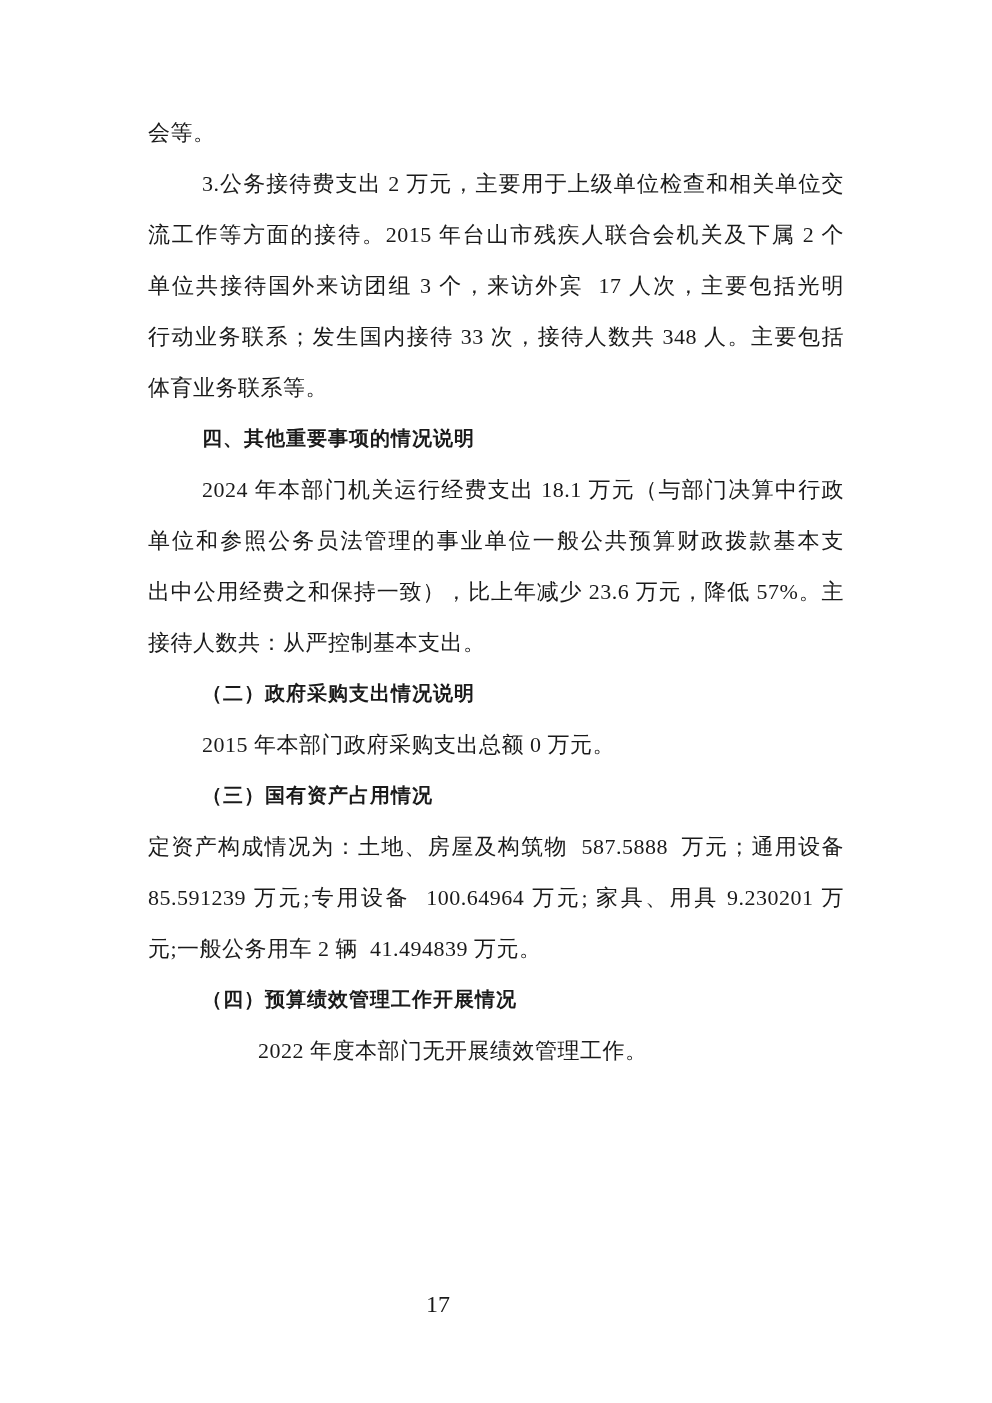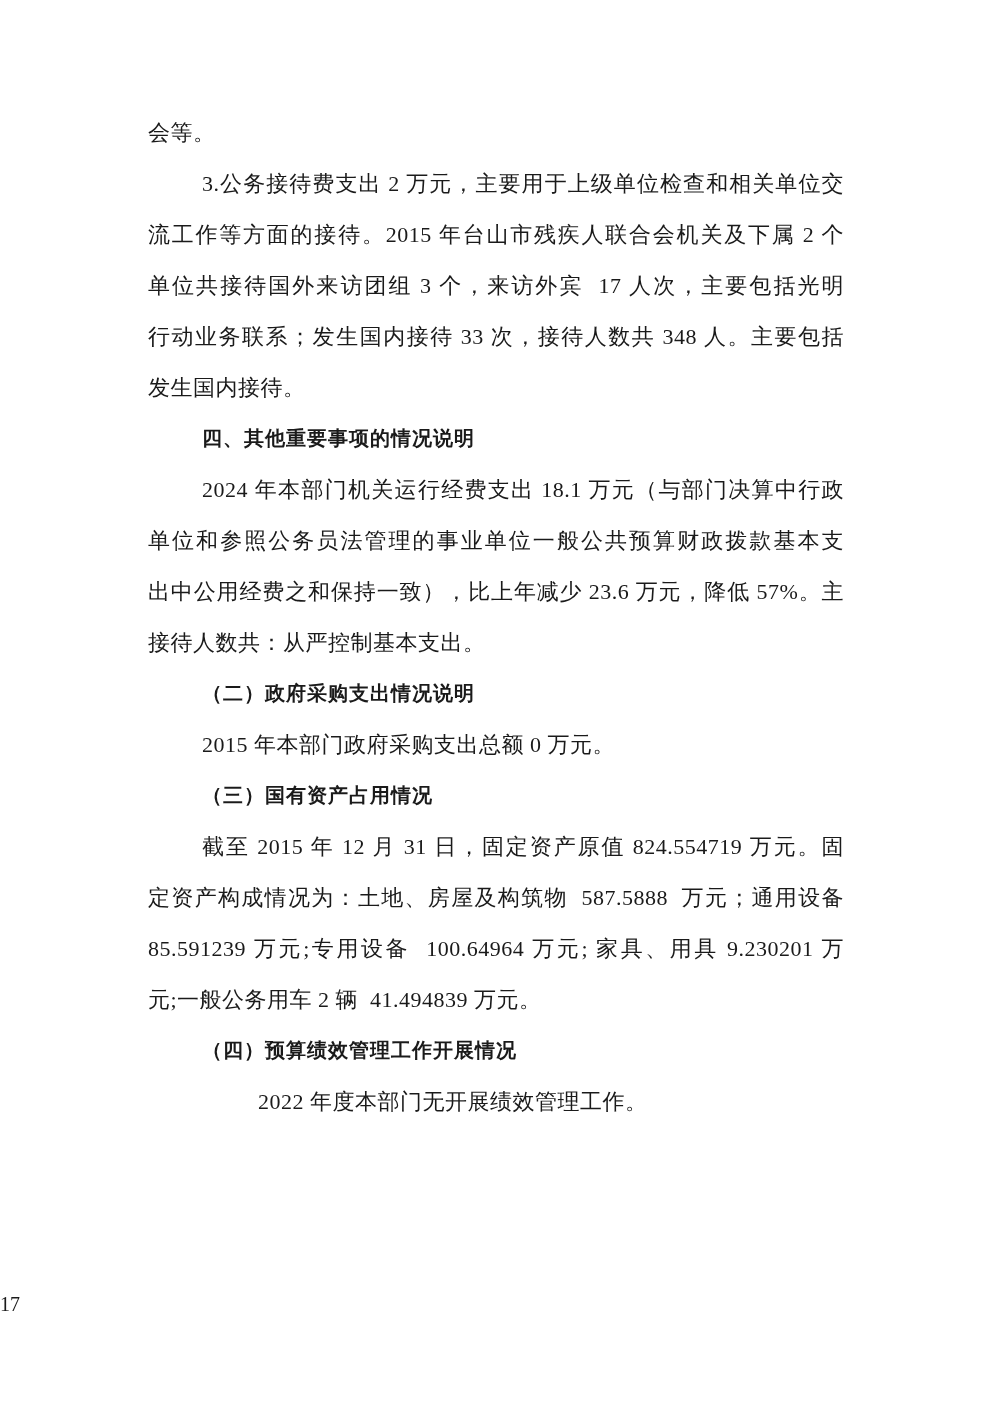--- a/index.html
+++ b/index.html
@@ -41,46 +41,45 @@
     font-weight: bold;
     font-size: 20px;
     text-indent: 54px;
     letter-spacing: 1px;
   }
   .page-number {
     position: absolute;
     top: 1290px;
     left: 0;
     width: 100%;
-    text-align: left;
-    font-size: 20px;
+    text-align: center;
+    font-size: 24px;
     line-height: 28px;
     color: #1a1a1a;
   }
 </style>
 </head>
 <body>
 
 <div class="doc-page">
   <div class="text-column">
     <div class="line">会等。</div>
     <div class="line indent fill">3.公务接待费支出 2 万元，主要用于上级单位检查和相关单位交</div>
     <div class="line fill">流工作等方面的接待。2015 年台山市残疾人联合会机关及下属 2 个</div>
     <div class="line fill">单位共接待国外来访团组 3 个，来访外宾&nbsp; 17 人次，主要包括光明</div>
     <div class="line fill">行动业务联系；发生国内接待 33 次，接待人数共 348 人。主要包括</div>
-    <div class="line">发生国内接待。</div>
+    <div class="line">体育业务联系等。</div>
     <div class="line heading">四、其他重要事项的情况说明</div>
     <div class="line indent fill">2024 年本部门机关运行经费支出 18.1 万元（与部门决算中行政</div>
     <div class="line fill">单位和参照公务员法管理的事业单位一般公共预算财政拨款基本支</div>
     <div class="line fill">出中公用经费之和保持一致），比上年减少 23.6 万元，降低 57%。主</div>
     <div class="line">接待人数共：从严控制基本支出。</div>
     <div class="line heading">（二）政府采购支出情况说明</div>
     <div class="line indent">2015 年本部门政府采购支出总额 0 万元。</div>
     <div class="line heading">（三）国有资产占用情况</div>
-    <div class="line indent fill">截至 2015 年 12 月 31 日，固定资产原值 824.554719 万元。固</div>
     <div class="line fill">定资产构成情况为：土地、房屋及构筑物&nbsp; 587.5888&nbsp; 万元；通用设备</div>
     <div class="line fill">85.591239 万元;专用设备&nbsp; 100.64964 万元; 家具、用具 9.230201 万</div>
     <div class="line">元;一般公务用车 2 辆&nbsp; 41.494839 万元。</div>
     <div class="line heading">（四）预算绩效管理工作开展情况</div>
     <div class="line indent-big">2022 年度本部门无开展绩效管理工作。</div>
   </div>
   <div class="page-number">17</div>
 </div>
 
 </body></html>

